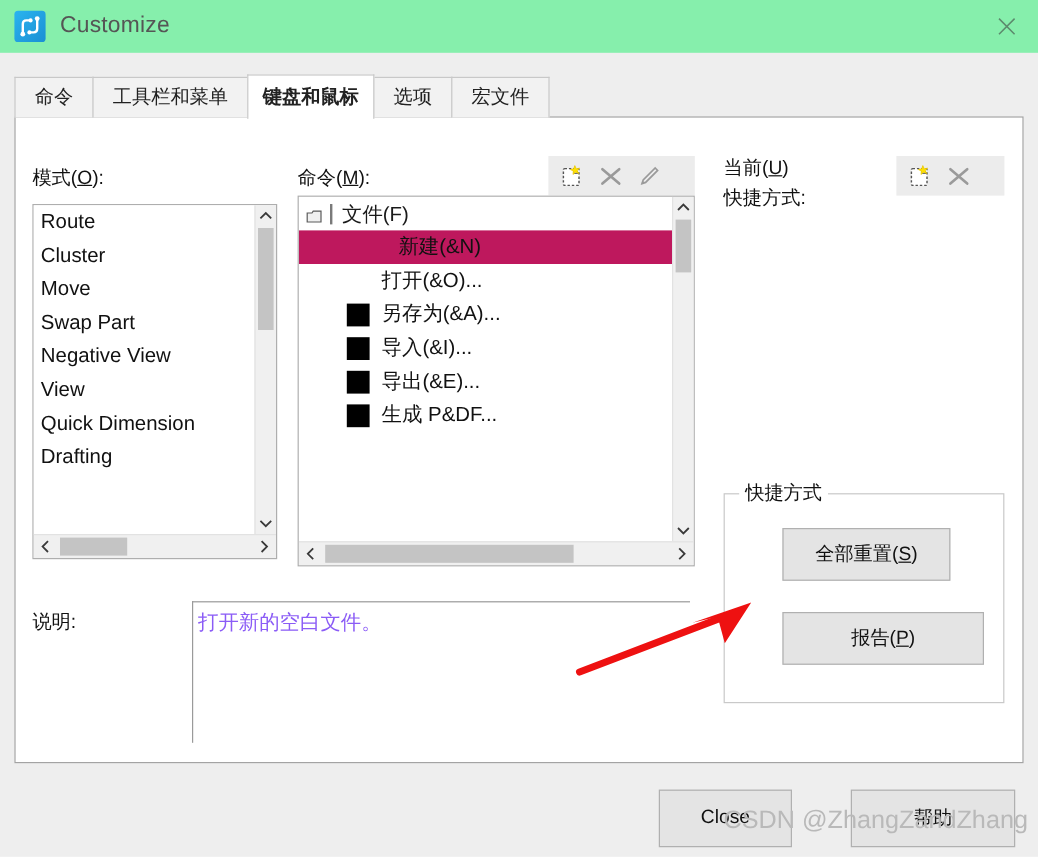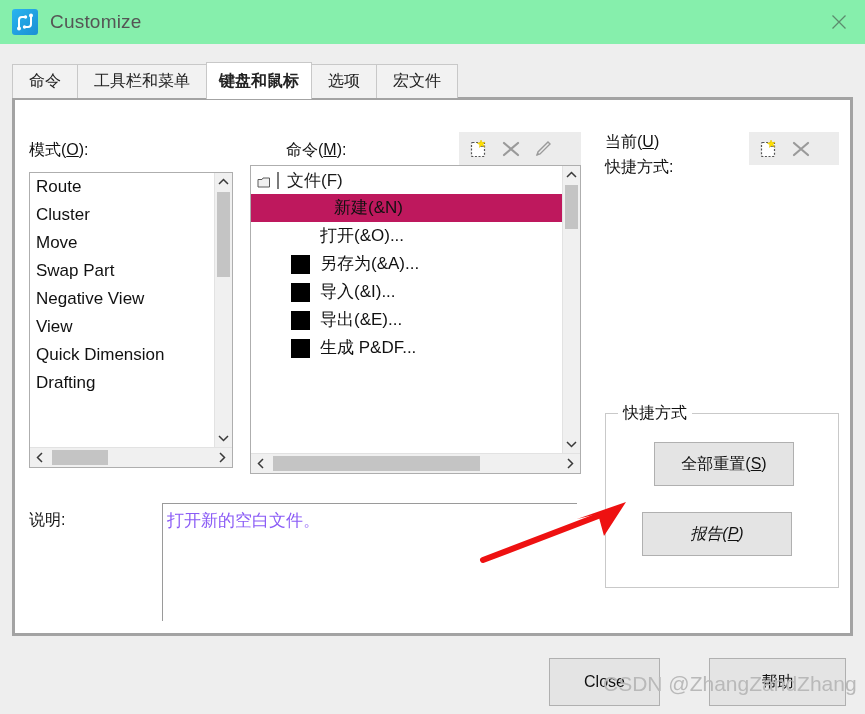--- a/index.html
+++ b/index.html
@@ -50,21 +50,21 @@
   }
   .tab.active {
     background:#ffffff; height:37px; font-weight:bold;
     border-color:#c8c8c8; position:relative; z-index:4;
     margin-bottom:-1px; padding:4px 12px;
   }
 
   
   #tabpanel {
     position:absolute; left:12px; top:97px; width:841px; height:539px;
-    background:#ffffff; border:3px solid #a3a3a3;
+    background:#ffffff; border:1px solid #a3a3a3;
   }
 
   
   .lbl { position:absolute; font-size:16px; color:#111; white-space:nowrap; }
   .ul { text-decoration:underline; }
 
   
   .listbox {
     position:absolute; background:#ffffff;
     border:1px solid #aeaeae; box-shadow: inset 0 0 0 1px #ffffff;
@@ -232,21 +232,21 @@
       </div>
       <div class="hthumb" style="left:22px; width:56px;"></div>
       <div class="harrow r">
         <svg width="8" height="11" viewBox="0 0 8 11">
             <path d="M2 1 L6.5 5.5 L2 10" stroke="#3a3a3a" stroke-width="1.5" fill="none"></path>
           </svg>
       </div>
     </div>
   </div>
 
-  <div class="lbl" style="left:235px; top:40px;margin-left:36px;"><span>命令(</span><span class="ul">M</span><span>):</span></div>
+  <div class="lbl" style="left:235px; top:40px;"><span>命令(</span><span class="ul">M</span><span>):</span></div>
 
   <div class="mini-toolbar" style="left:444px; top:32px; width:122px;">
     <div class="mini-btn">
       <svg width="22" height="22" viewBox="0 0 22 22">
         <rect x="3.5" y="4.5" width="13" height="14" rx="1" fill="#fff" stroke="#555" stroke-width="1.2" stroke-dasharray="2 1.6"></rect>
         <path d="M12.5 4.5 L16.5 8.5 L12.5 8.5 Z" fill="#ddd" stroke="#555" stroke-width="0.8"></path>
         <path d="M13 2 L14.2 4.6 L17 4.2 L15 6.2 L16.4 8.6 L13.6 7.5 L11.5 9.4 L11.8 6.5 L9.3 5.3 L12.1 4.6 Z" fill="#ffe100" stroke="#e8c400" stroke-width="0.6"></path>
       </svg>
     </div>
     <div class="mini-btn">
@@ -355,21 +355,21 @@
       </svg>
     </div>
   </div>
 
 
   <div class="groupbox" style="left:590px; top:313px; width:234px; height:175px;">
     <div class="gtitle">快捷方式</div>
     <div class="btn" style="position:absolute; left:48px; top:28px; width:140px; height:44px;">
       <span><span>全部重置(</span><span class="ul">S</span><span>)</span></span>
     </div>
-    <div class="btn" style="position:absolute; left:36px; top:98px; width:150px; height:44px;font-style:italic;">
+    <div class="btn" style="position:absolute; left:48px; top:98px; width:168px; height:44px;">
       <span><span>报告(</span><span class="ul">P</span><span>)</span></span>
     </div>
   </div>
 
   <div class="lbl" style="left:14px; top:410px;">说明:</div>
   <div id="desc-box" style="left:147px; top:403px; width:415px; height:118px;">
     <div id="desc-text">打开新的空白文件。</div>
   </div>
 
 </div>

